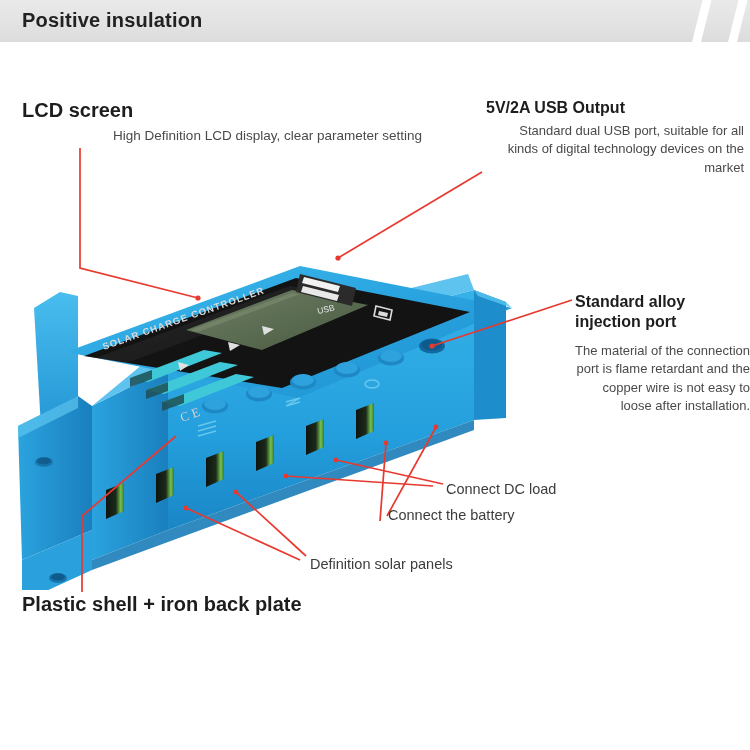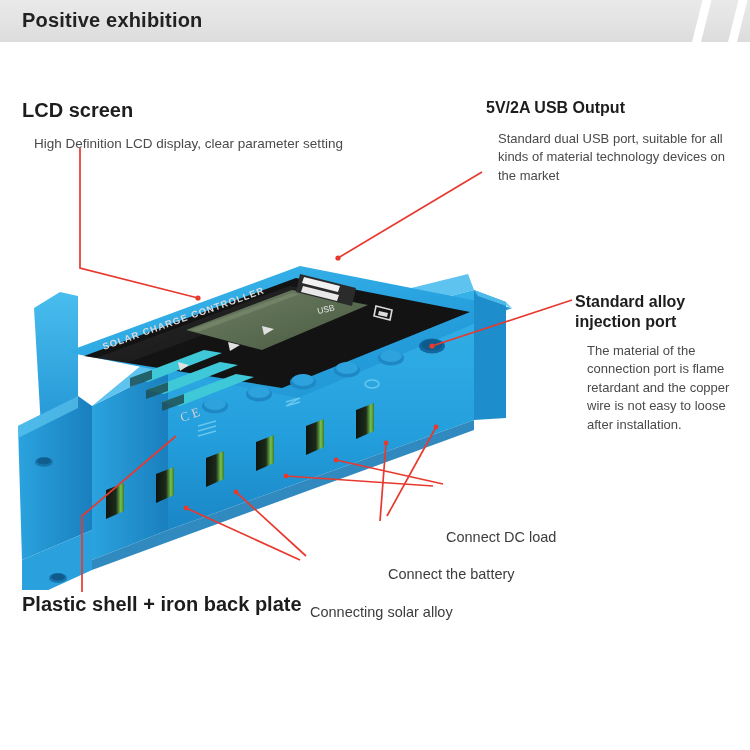--- a/index.html
+++ b/index.html
@@ -30,57 +30,58 @@
   .header-slash.s1{right:44px;}
   .header-slash.s2{right:8px;}
 
   
   .callout{position:absolute;}
   .callout .c-title{
     font-size:20px;font-weight:bold;color:#1d1d1d;
     line-height:1.25;margin:0 0 4px 0;
   }
   .callout .c-body{
-    font-size:13.5px;color:#4a4a4a;line-height:1.33;margin:12px;
+    font-size:13.5px;color:#4a4a4a;line-height:1.33;margin:0;
     font-weight:normal;
+    text-align:right;
   }
   .callout.small .c-title{font-size:16px;}
   .callout.small .c-body{font-size:13px;line-height:1.42;}
 
   .co-lcd{left:22px;top:98px;width:400px;}
   .co-usb{left:486px;top:98px;width:258px;}
   .co-alu{left:575px;top:292px;width:175px;}
   .co-shell{left:22px;top:592px;width:420px;}
 
   .plain-label{
     position:absolute;font-size:14.5px;color:#3c3c3c;
-    font-family:"Liberation Sans", sans-serif;white-space:nowrap;margin-top:48px;
+    font-family:"Liberation Sans", sans-serif;white-space:nowrap;
   }
   .lb-dc{left:446px;top:481px;}
-  .lb-batt{left:388px;top:518px;}
+  .lb-batt{left:388px;top:507px;}
   .lb-solar{left:310px;top:556px;}
 
   
   .leaders{position:absolute;left:0;top:0;width:750px;height:750px;pointer-events:none;}
 
   
   .product{position:absolute;left:0;top:230px;width:520px;height:360px;}
   .prod-svg{position:absolute;left:0;top:0;}
 
   .dot{fill:#e8392f;}
 </style>
 </head>
 <body>
 
 <div class="page">
 
   <div class="header">
     <div class="header-slash s1"></div>
     <div class="header-slash s2"></div>
-    <div class="header-title">Positive exhibition</div>
+    <div class="header-title">Positive insulation</div>
   </div>
 
   <div class="product">
     <svg class="prod-svg" width="520" height="360" viewBox="0 0 520 360" xmlns="http://www.w3.org/2000/svg">
       <defs>
         <linearGradient id="blueTop" x1="0" y1="0" x2="1" y2="1">
           <stop offset="0%" stop-color="#41b9ea"></stop>
           <stop offset="45%" stop-color="#2ba6e2"></stop>
           <stop offset="100%" stop-color="#1d8fd0"></stop>
         </linearGradient>
@@ -250,29 +251,29 @@
     </g>
   </svg>
 
   <div class="callout co-lcd">
     <p class="c-title">LCD screen</p>
     <p class="c-body">High Definition LCD display, clear parameter setting</p>
   </div>
 
   <div class="callout co-usb small">
     <p class="c-title">5V/2A USB Output</p>
-    <p class="c-body">Standard dual USB port, suitable for all kinds of material technology devices on the market</p>
+    <p class="c-body">Standard dual USB port, suitable for all kinds of digital technology devices on the market</p>
   </div>
 
   <div class="callout co-alu small">
     <p class="c-title">Standard alloy injection port</p>
     <p class="c-body" style="margin-top:10px;">The material of the connection port is flame retardant and the copper wire is not easy to loose after installation.</p>
   </div>
 
   <div class="callout co-shell">
     <p class="c-title">Plastic shell + iron back plate</p>
   </div>
 
   <div class="plain-label lb-dc">Connect DC load</div>
   <div class="plain-label lb-batt">Connect the battery</div>
-  <div class="plain-label lb-solar">Connecting solar alloy</div>
+  <div class="plain-label lb-solar">Definition solar panels</div>
 
 </div>
 
 </body></html>

